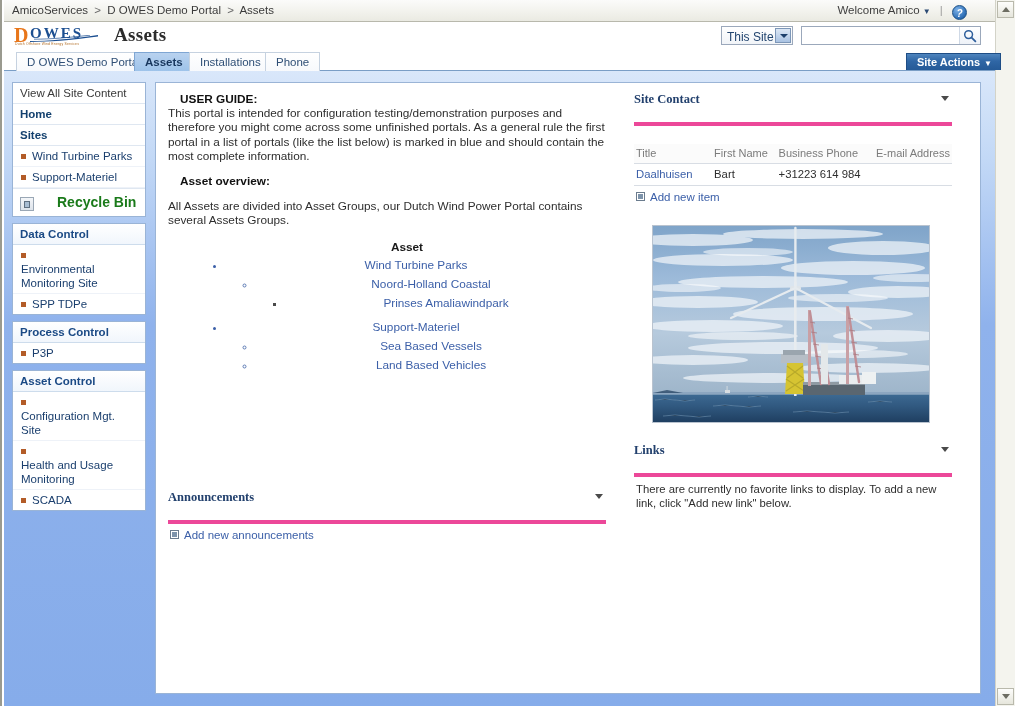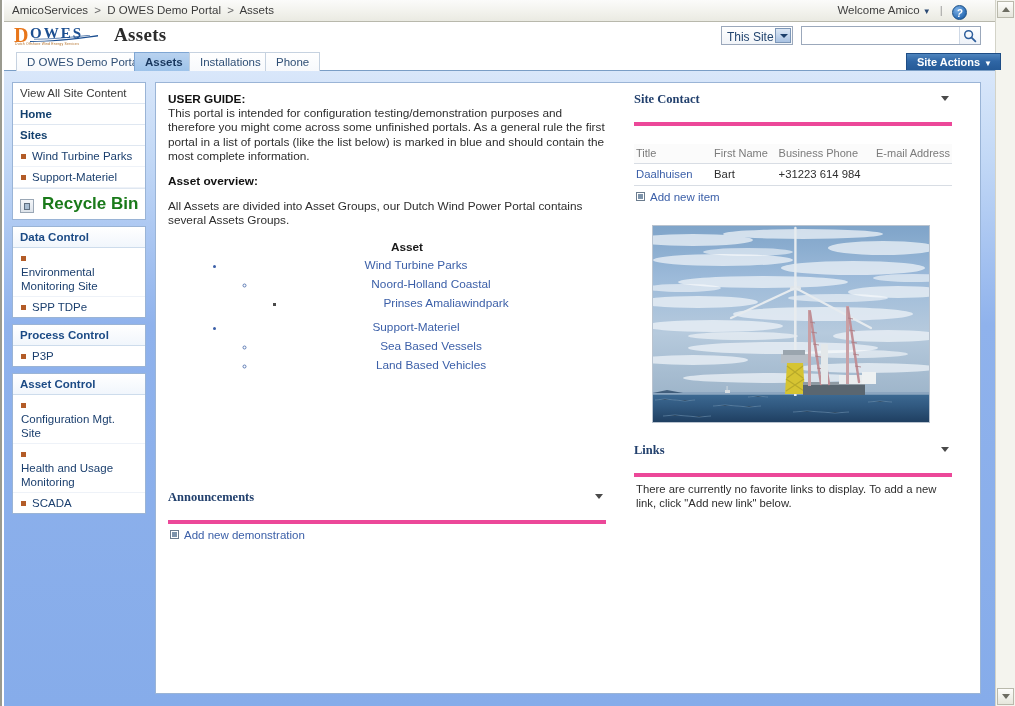--- a/index.html
+++ b/index.html
@@ -308,25 +308,25 @@
     background: linear-gradient(to bottom, #ffffff 0%, #f1f6fc 100%);
     border-bottom: 1px solid #cddcec;
   }
   .recycle-row {
     padding: 5px 7px;
     border-top: 1px solid #dfe7f1;
     white-space: nowrap;
     cursor: pointer;
   }
   .recycle-label {
-    font-size: 17px;
+    font-size: 14px;
     font-weight: bold;
     color: #1a7a1a;
     vertical-align: 2px;
-    margin-left: 8px;
+    margin-left: 23px;
   }
   .bin-icon {
     display: inline-block;
     width: 14px; height: 14px;
     border: 1px solid #9aa7b5;
     background: linear-gradient(to bottom, #f4f6f9, #dde3ea);
     position: relative;
     vertical-align: -2px;
     box-sizing: border-box;
   }
@@ -350,21 +350,21 @@
     box-sizing: border-box;
   }
 
   
   #col-left {
     position: absolute;
     left: 12px; top: 9px;
     width: 438px;
   }
   #userguide { font-size: 11.8px; color: #2e2e2e; line-height: 14.2px; }
-  #userguide .ug-head { font-weight: bold; color: #111; }
+  #userguide .ug-head { font-weight: bold; color: #111; margin-left: 12px; }
   #userguide p { margin: 0; }
   .ug-gap { height: 11px; }
 
   #asset-tree { margin-top: 12px; padding-left: 40px; text-align: center; }
   #asset-tree .tree-title {
     font-weight: bold;
     font-size: 11.8px;
     color: #1a1a1a;
     margin-bottom: 4px;
   }
@@ -676,21 +676,21 @@
           </ul>
         </div>
       </div>
 
       <div id="announcements">
         <div class="wp-title-row">
           <span class="wp-title">Announcements</span>
           <span class="wp-caret"></span>
         </div>
         <div class="addnew-row">
-          <span class="addnew-icon"></span><span>Add new demonstration</span>
+          <span class="addnew-icon"></span><span>Add new announcements</span>
         </div>
       </div>
 
       <div id="col-right">
 
         <div>
           <div class="wp-title-row">
             <span class="wp-title">Site Contact</span>
             <span class="wp-caret"></span>
           </div>

